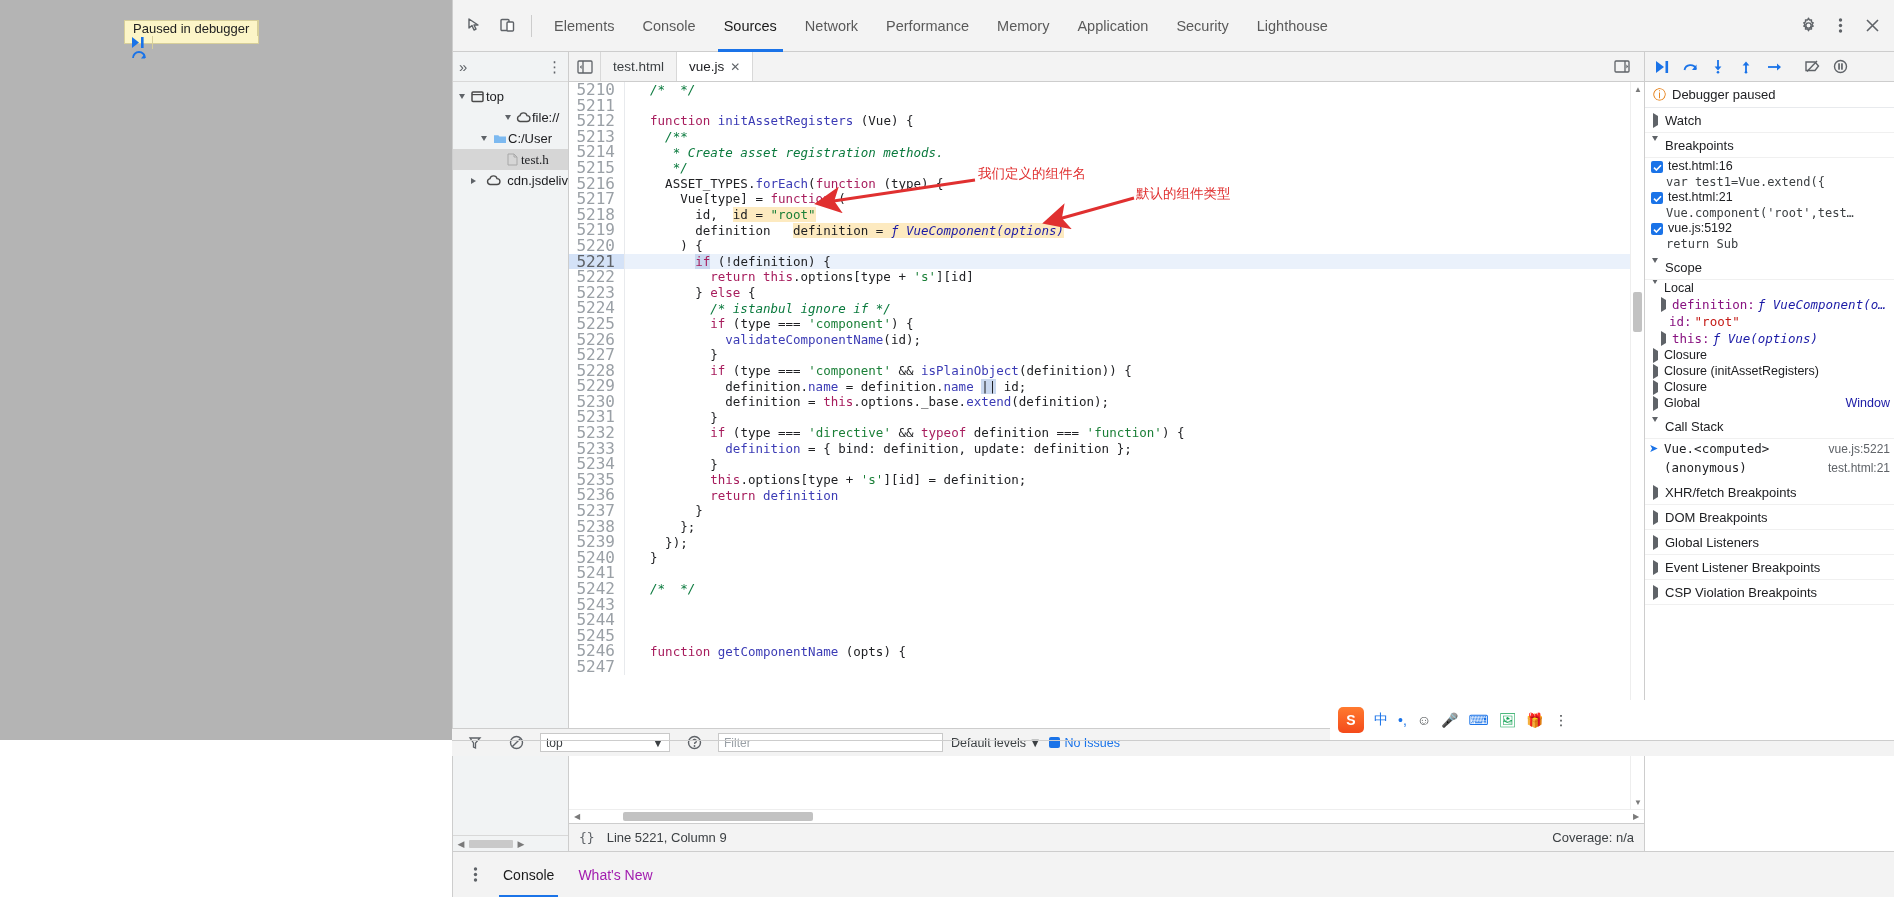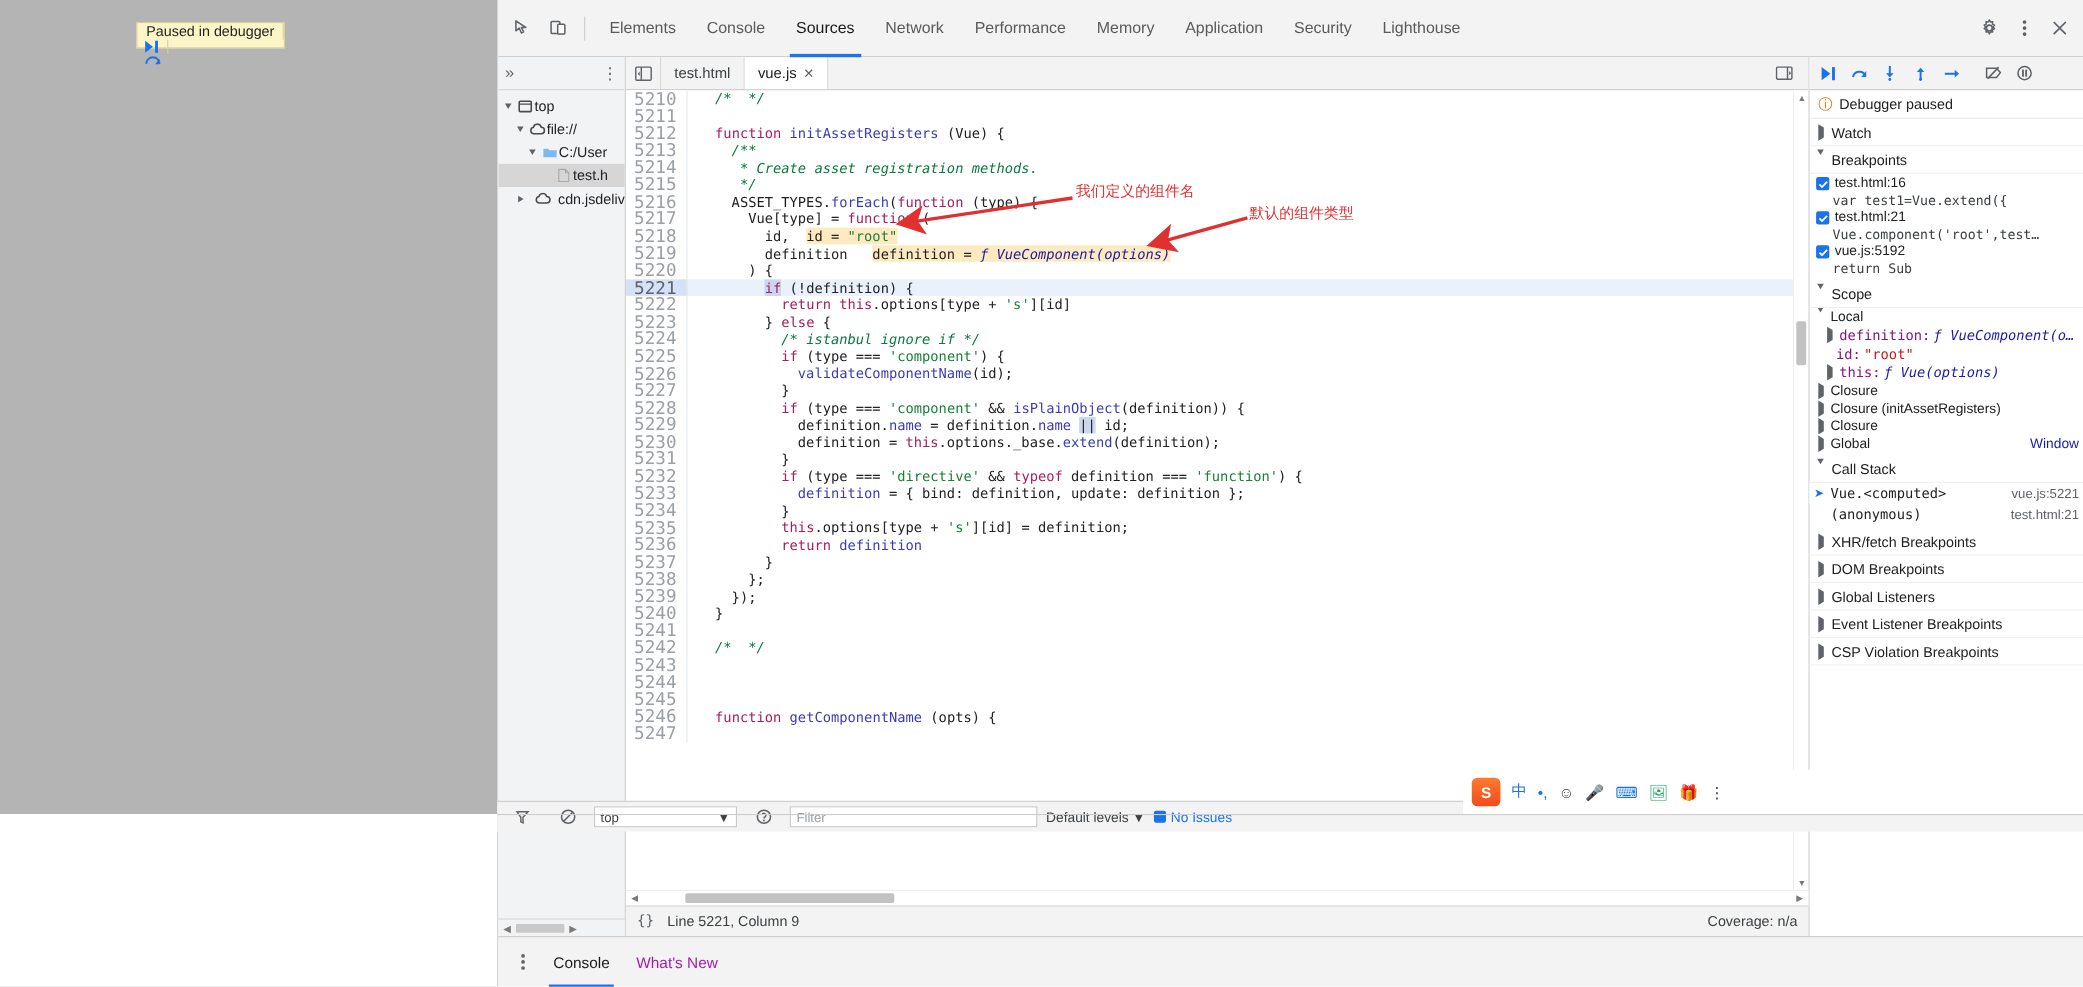--- a/index.html
+++ b/index.html
@@ -352,21 +352,21 @@
               </span>
             <span class="tico">
               <svg width="13" height="12" viewBox="0 0 13 12">
                   <rect x="1" y="1" width="11" height="9.5" rx="1" fill="none" stroke="#4a4a4a" stroke-width="1.5"></rect>
                   <path d="M1 3.6 L12 3.6" stroke="#4a4a4a" stroke-width="1.2"></path>
                 </svg>
             </span>
             <span>top</span>
           </div>
 
-          <div class="tree-row" style="padding-left:13px;">
+          <div class="tree-row" style="padding-left:13px;margin-left:35px;">
             <span class="tw">
                 <span class="tri-down"></span>
               </span>
             <span class="tico">
               <svg width="15" height="11" viewBox="0 0 15 11">
                   <path d="M4 9.5 A3 3 0 0 1 4 3.6 A3.6 3.6 0 0 1 11 3.6 A2.9 2.9 0 0 1 11 9.5 Z" fill="none" stroke="#4a4a4a" stroke-width="1.4"></path>
                 </svg>
             </span>
             <span>file://</span>
           </div>
@@ -376,21 +376,21 @@
                 <span class="tri-down"></span>
               </span>
             <span class="tico">
               <svg width="14" height="11" viewBox="0 0 14 11">
                   <path d="M1 2.2 h4.3 l1.2 1.4 H13 v6.3 H1 Z" fill="#7cb9f0"></path>
                 </svg>
             </span>
             <span>C:/User</span>
           </div>
 
-          <div class="tree-row selected" style="padding-left:37px;">
+          <div class="tree-row selected" style="padding-left:37px;font-family:Liberation Serif, serif;">
             <span class="tw"></span>
             <span class="tico">
               <svg width="11" height="13" viewBox="0 0 11 13">
                   <path d="M1 1 h6 l3 3 v8 H1 Z" fill="#d6d6d6" stroke="#a8a8a8" stroke-width="1"></path>
                   <path d="M7 1 v3 h3" fill="none" stroke="#a8a8a8" stroke-width="1"></path>
                 </svg>
             </span>
             <span>test.h</span>
           </div>
 

